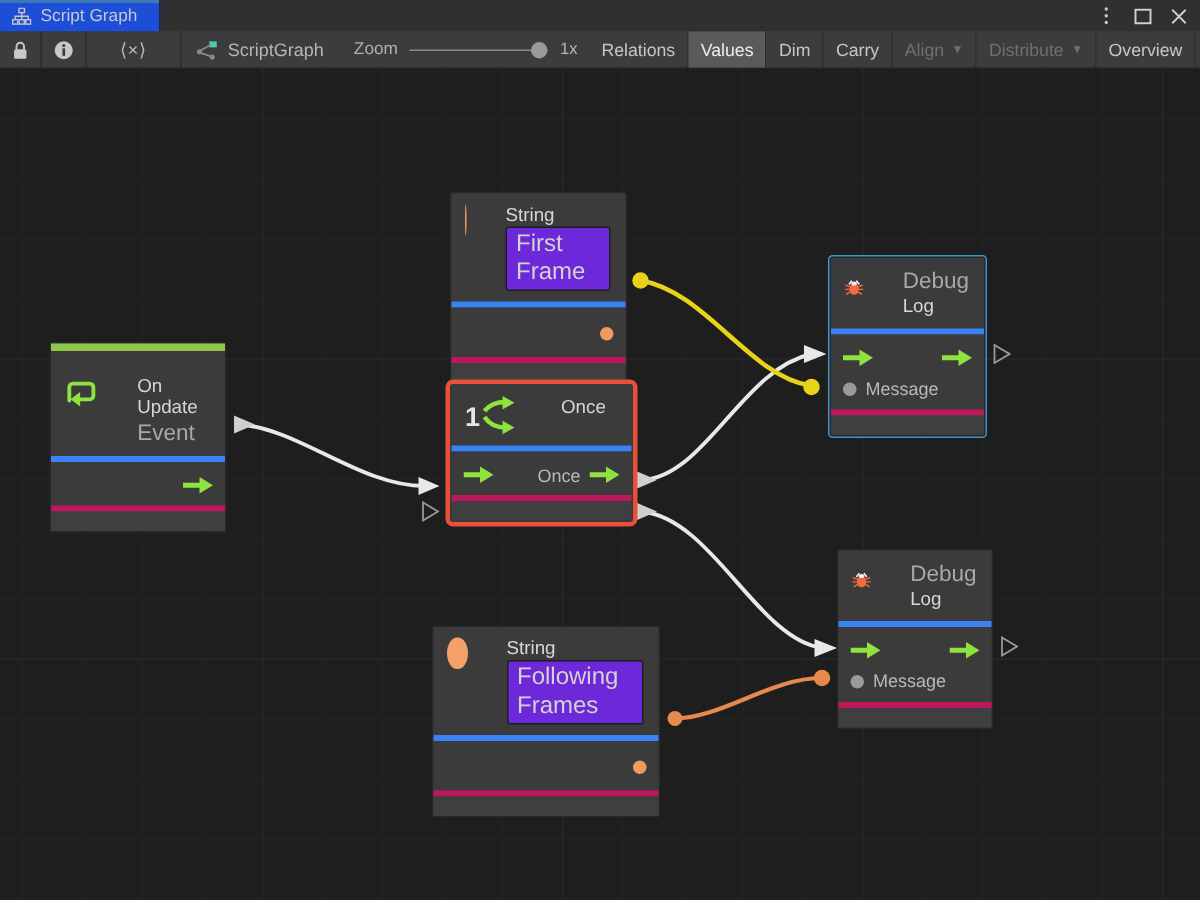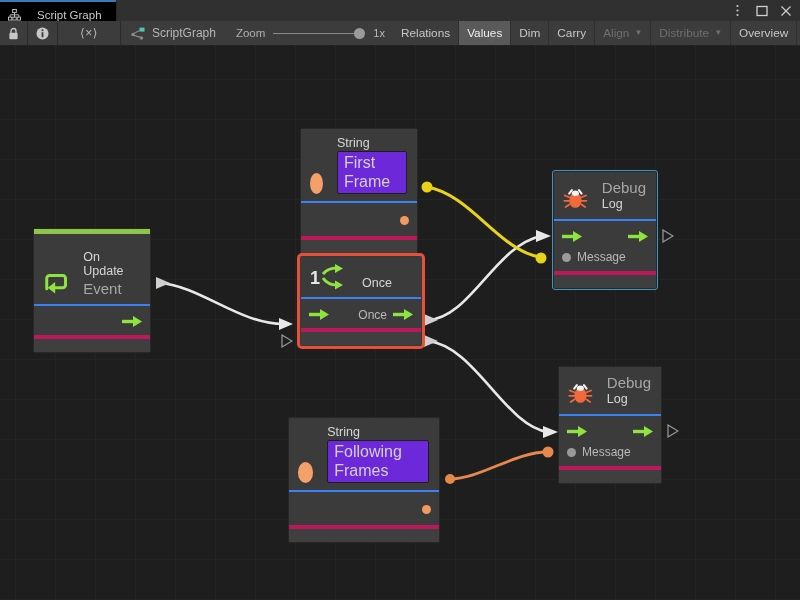--- a/index.html
+++ b/index.html
@@ -14,24 +14,24 @@
   #app { position: relative; width: 800px; height: 600px; }
 
   
   .titlebar {
     position: absolute; top: 0; left: 0; width: 800px; height: 21px;
     background: #303030;
     display: flex; align-items: stretch;
   }
   .tab {
     position: relative;
-    display: flex; align-items: flex-end; gap: 16px;
+    display: flex; align-items: center; gap: 6px;
     padding: 0 14px 0 8px;
     height: 21px;
-    background: #000000;
+    background: #1d4ed8;
     color: #c8c8c8;
     font-size: 11.5px;
     border-right: 1px solid #282828;
   }
   .tab::before {
     content: ""; position: absolute; top: 0; left: 0; right: 0; height: 2px;
     background: #3d7ab5;
   }
   .tab-icon { width: 13px; height: 12px; display: block; }
   .titlebar-spacer { flex: 1; }
@@ -110,24 +110,24 @@
   .node {
     position: absolute;
     background: #3b3b3b;
     border: 1px solid #282828;
     border-radius: 2px;
   }
   .node.sel-red   { outline: 3px solid #e8503a; outline-offset: 0px; border-color: #383838; }
   .node.sel-blue  { outline: 1px solid #3e96c8; outline-offset: 0px; }
 
   .node-head {
-    display: flex; align-items: flex-end; gap: 14px;
+    display: flex; align-items: flex-start; gap: 26px;
     padding: 7px 10px 7px 9px;
     background: #3b3b3b;
-    border-bottom: 2px solid #3b82f6;
+    border-bottom: 4px solid #3b82f6;
     min-height: 40px;
   }
   .node-accent {
     position: absolute; top: 0; left: 0; right: 0; height: 5px;
     background: #8ec64a;
   }
   .node-title-wrap { display: flex; flex-direction: column; gap: 1px; line-height: 1.15; }
   .node-title { color: #d6d6d6; font-size: 12.5px; }
   .node-sub   { color: #a8a8a8; font-size: 15px; }
   .node-title-single { color: #d6d6d6; font-size: 12.5px; }

